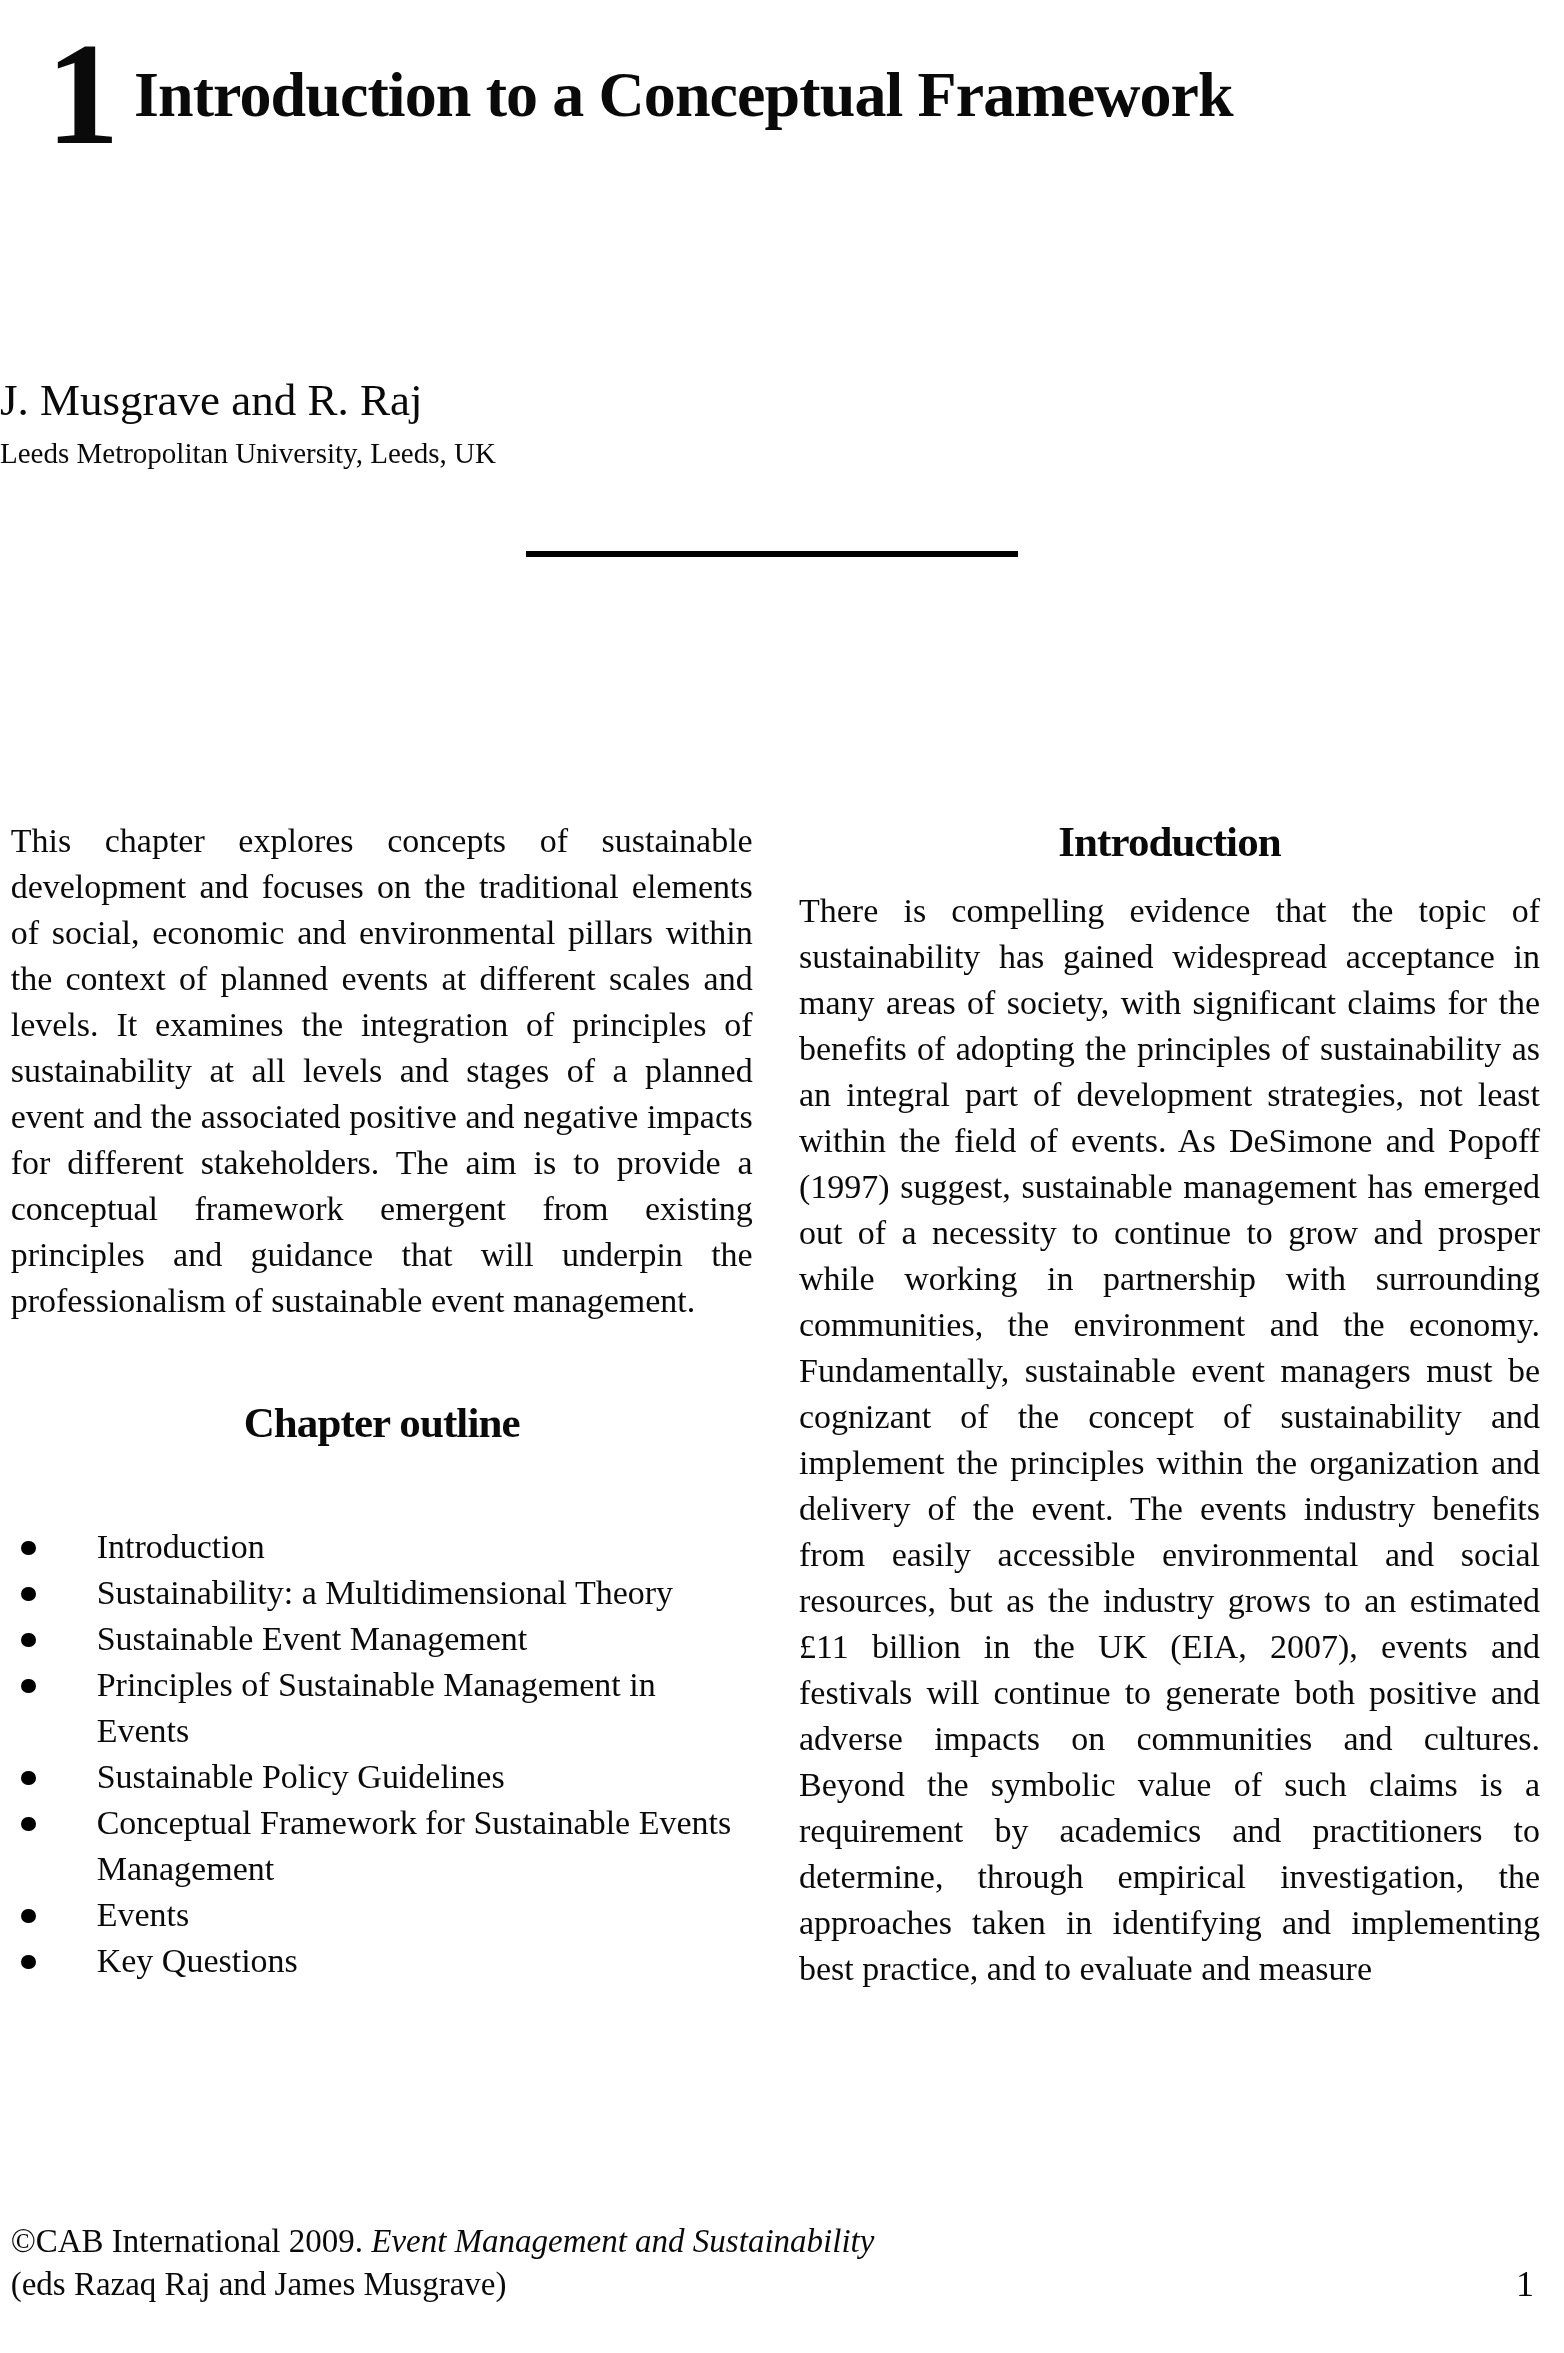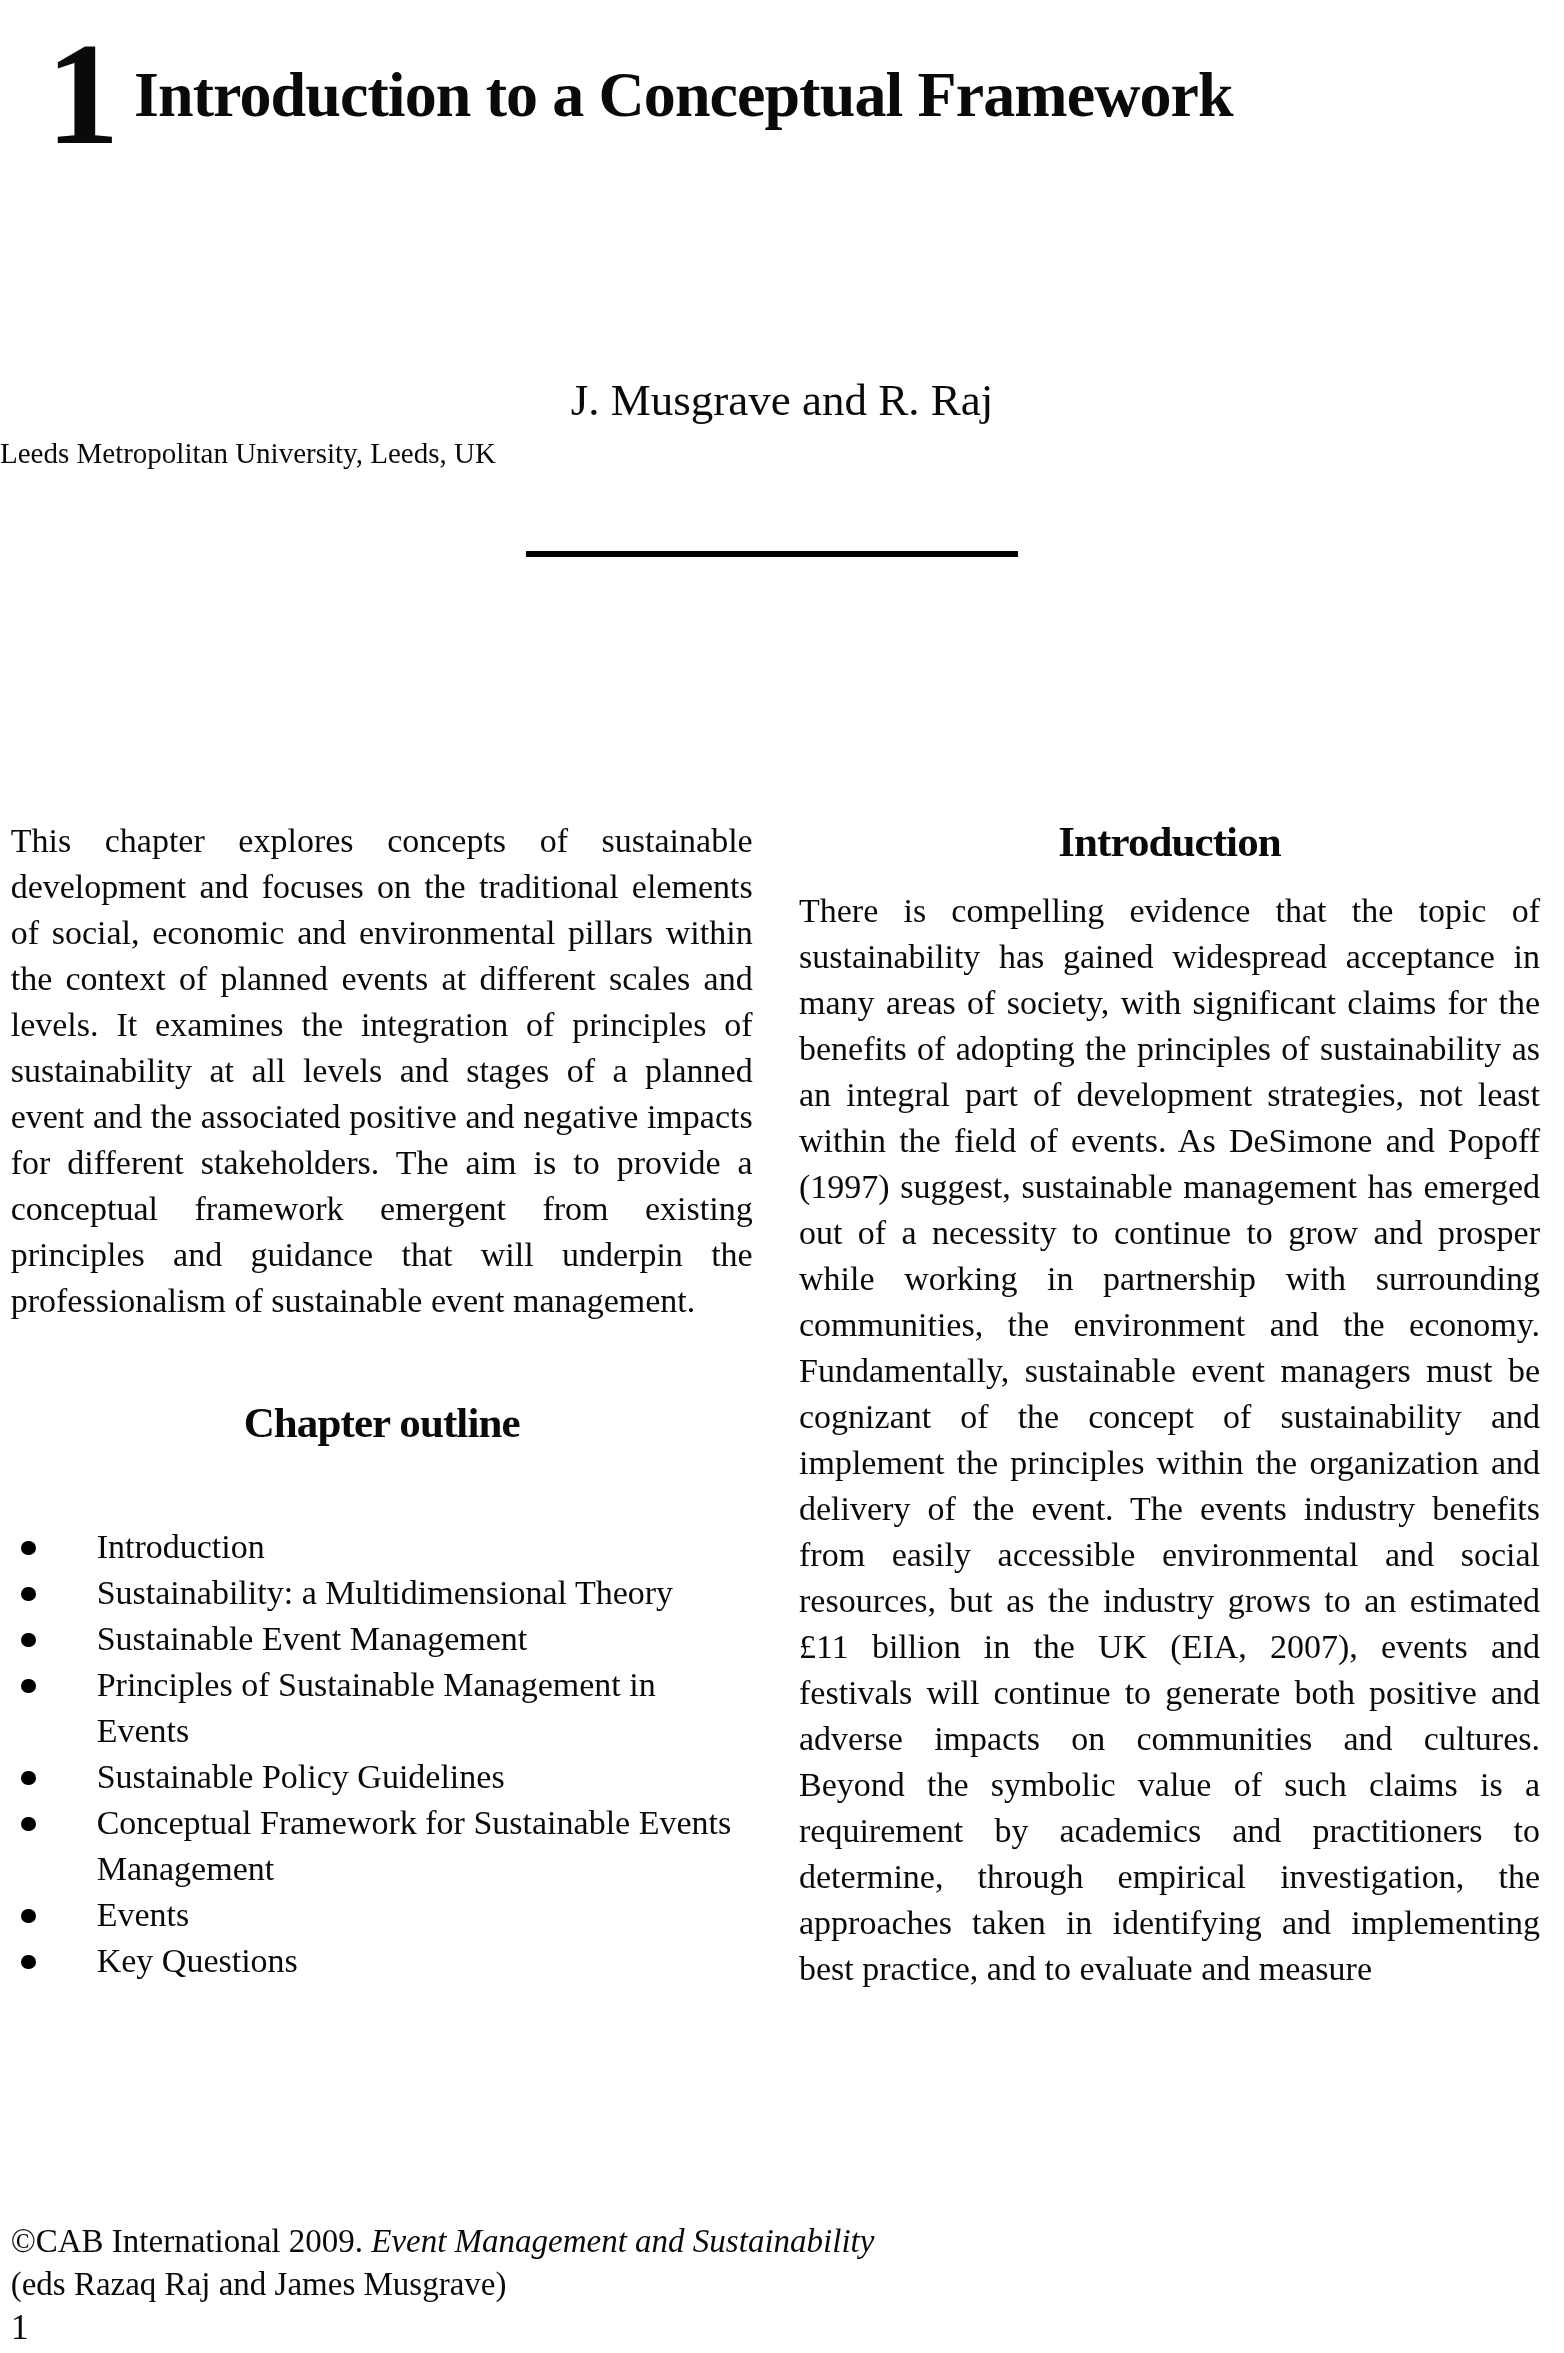--- a/index.html
+++ b/index.html
@@ -42,21 +42,21 @@
     line-height: 86px;
     font-weight: 700;
     letter-spacing: -0.9px;
   }
   .chapter-title .title-line { display: block; }
   .authors {
     position: absolute;
     left: 0;
     right: 0;
     top: 374px;
-    text-align: center;
+    text-align: left;
     font-size: 45px;
     line-height: 52px;
   }
   .affiliation {
     position: absolute;
     left: 0;
     right: 0;
     top: 429px;
     text-align: left;
     font-size: 29px;
@@ -118,22 +118,21 @@
   }
 
   
   .page-footer {
     position: absolute;
     left: 10.7px;
     right: 30px;
     top: 2220px;
     display: flex;
     justify-content: space-between;
-    align-items: flex-start;
-    flex-direction: column;
+    align-items: flex-end;
   }
   .imprint {
     font-size: 33px;
     line-height: 43px;
   }
   .book-title { font-style: italic; }
   .page-number {
     font-size: 36px;
     line-height: 43px;
   }

